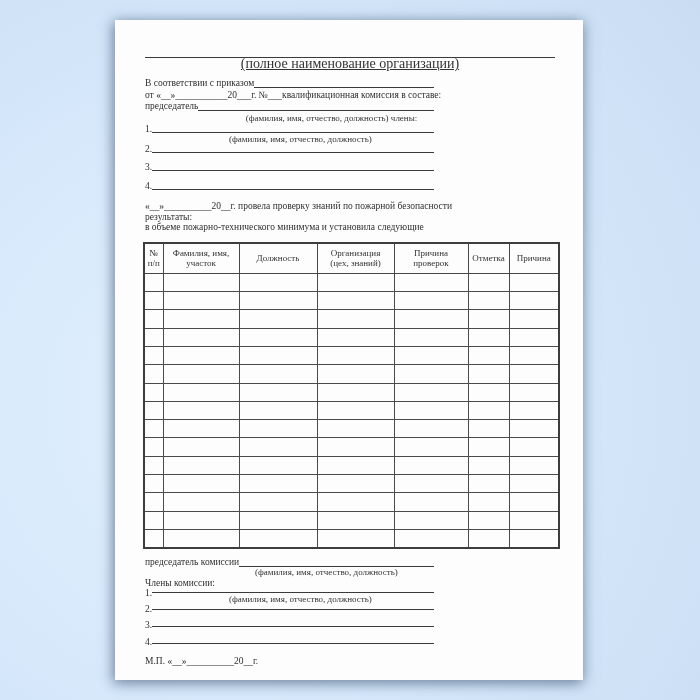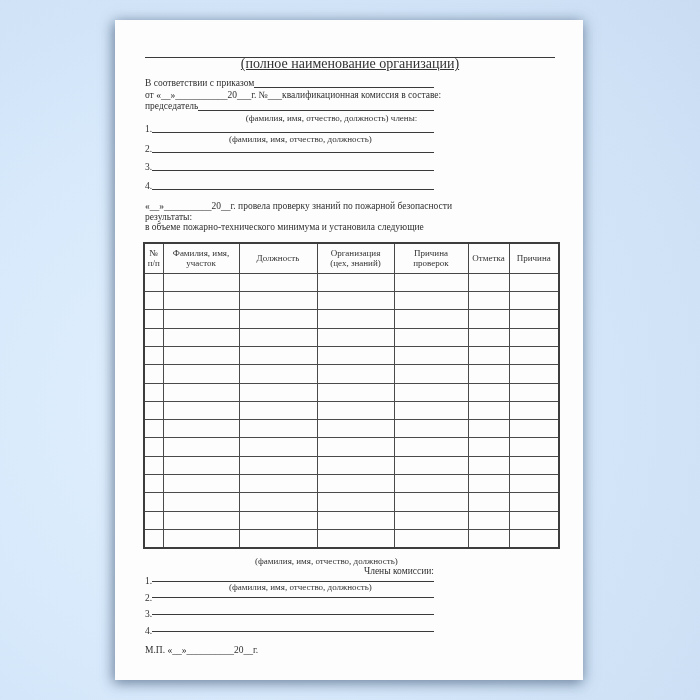--- a/index.html
+++ b/index.html
@@ -42,21 +42,21 @@
   .results-table th{
     border:1px solid #474747;font-weight:normal;text-align:center;vertical-align:middle;
     white-space:pre-line;line-height:10.5px;padding:1px 1px;height:27px;
   }
   .results-table td{border:1px solid #4a4a4a;padding:0;}
   .results-table tbody tr{height:18.3px;}
 
   .sigs{margin:8px 0 0 30px;width:289px;font-size:9.5px;line-height:11.5px;white-space:nowrap;}
   .sig-chair{height:11.5px;}
   .cap-fio-b1{margin-left:110px;height:9.5px;line-height:9.5px;}
-  .members-lbl{height:10px;line-height:10px;text-align:right;}
+  .members-lbl{height:10px;line-height:10px;}
   .item-t{height:7px;line-height:10px;}
   .cap-fio-b2{margin-left:84px;height:9.5px;line-height:9.5px;}
   .item-s{height:8px;line-height:10px;}
   .seal{margin-top:11px;height:10px;line-height:10px;}
 </style>
 </head>
 <body>
 
 <div class="stage">
   <div class="paper">
@@ -258,20 +258,24 @@
             <td></td>
             <td></td>
             <td></td>
             <td></td>
             <td></td>
           </tr>
         </tbody>
     </table>
 
     <div class="sigs">
+      <div class="frow sig-chair">
+        <span>председатель комиссии</span>
+        <span class="fill"></span>
+      </div>
       <div class="cap cap-fio-b1">(фамилия, имя, отчество, должность)</div>
       <div class="members-lbl">Члены комиссии:</div>
       <div class="frow item-t">
         <span>1.</span>
         <span class="fill"></span>
       </div>
       <div class="cap cap-fio-b2">(фамилия, имя, отчество, должность)</div>
       <div class="frow item-t">
         <span>2.</span>
         <span class="fill"></span>

